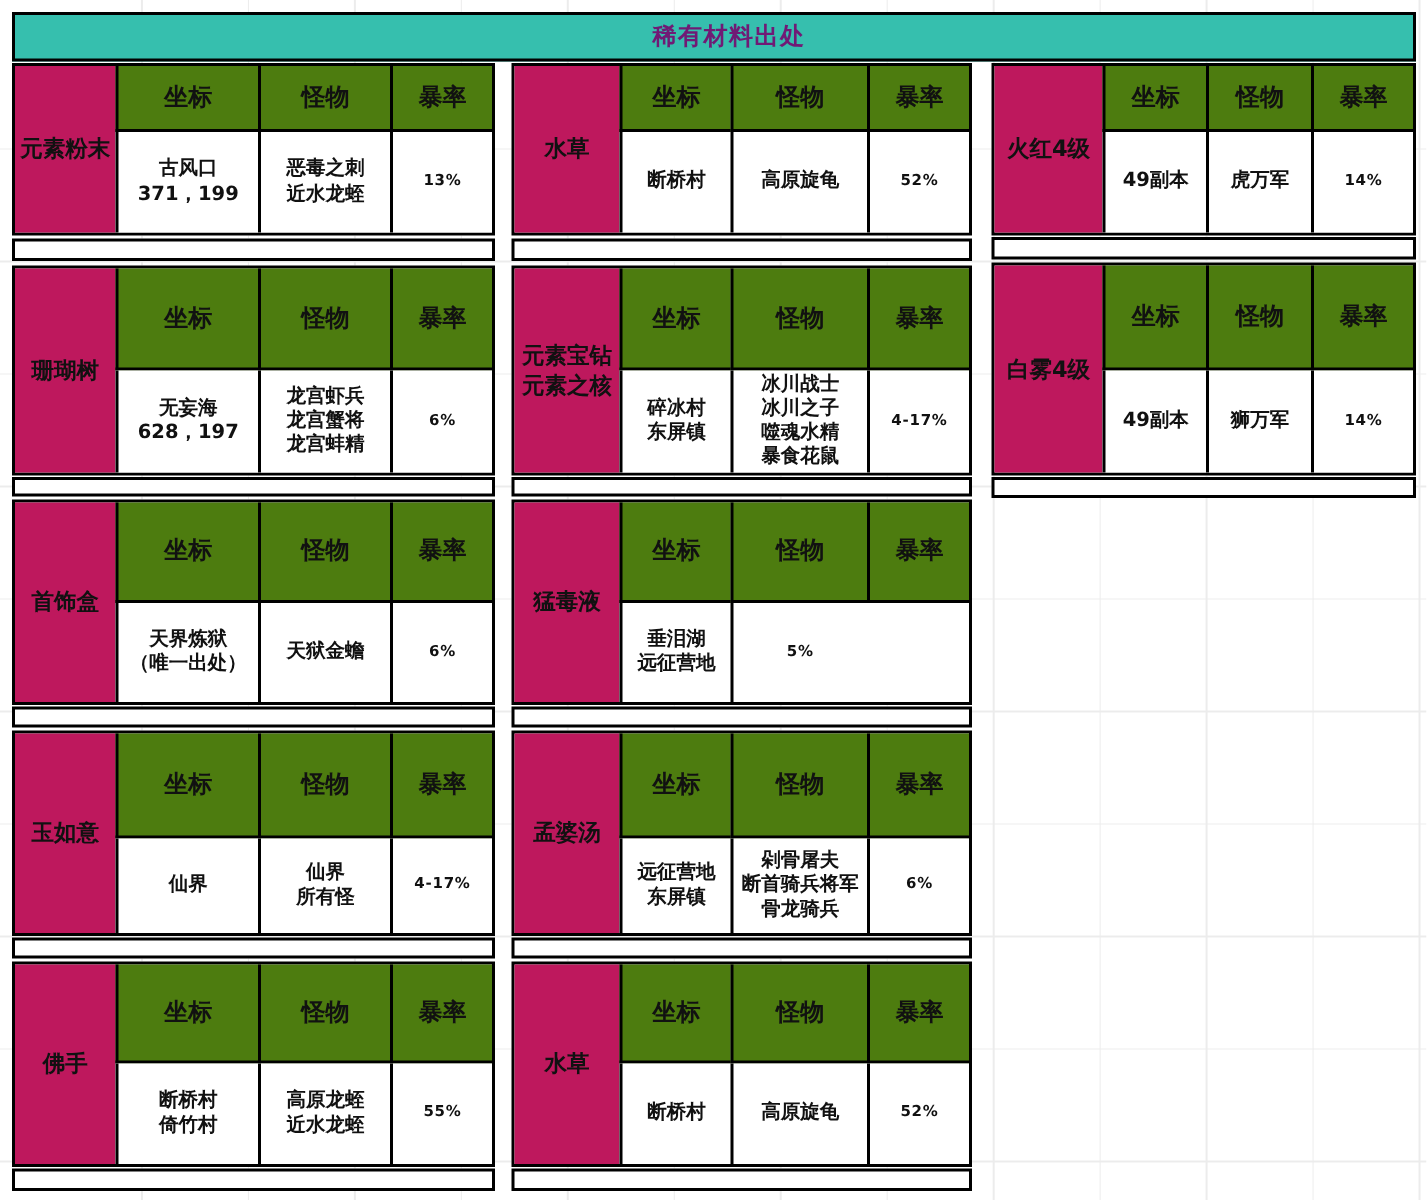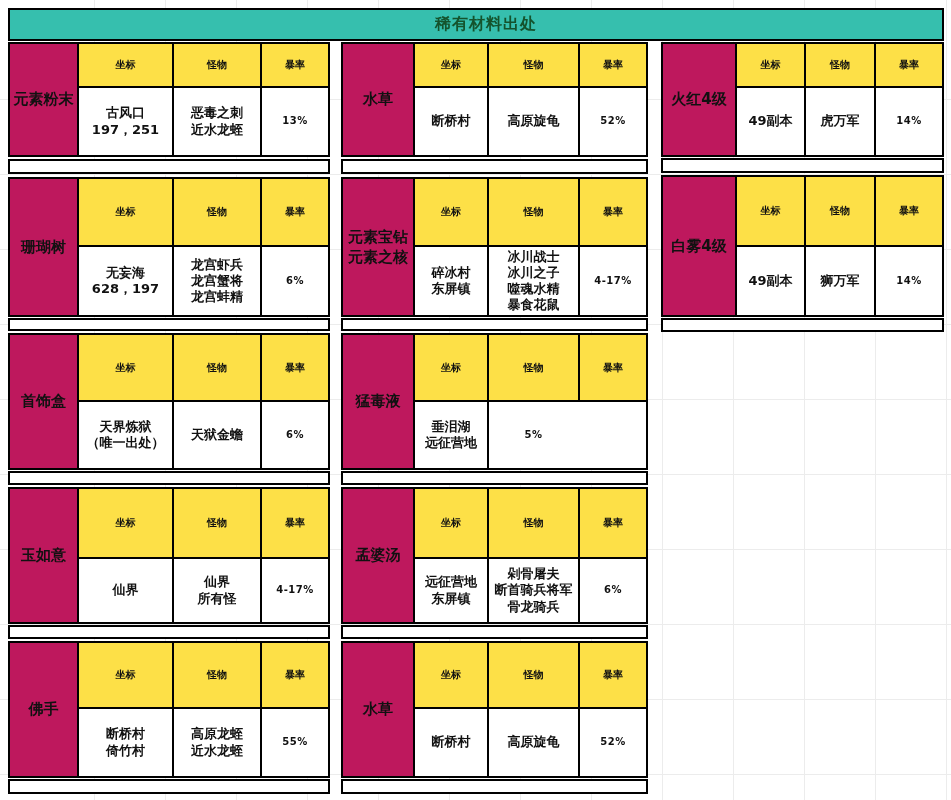--- a/index.html
+++ b/index.html
@@ -11,36 +11,36 @@
     background-color:#ffffff;
     background-image:
       repeating-linear-gradient(to right, transparent 0 70px, #ececec 70px 71px),
       repeating-linear-gradient(to bottom, transparent 0 74px, #ececec 74px 75px);
     background-position: 24px 0, 0 25px;
   }
   .title-bar {
     position:absolute; left:8px; top:8px; width:936px; height:33px;
     background:#36bfae; border:2px solid #000;
     display:flex; align-items:center; justify-content:center;
-    font-weight:bold; font-size:16px; letter-spacing:1px; color:#14532d;padding-left:20px;
+    font-weight:bold; font-size:16px; letter-spacing:1px; color:#701a75;padding-left:20px;
   }
   .mini-table {
     position:absolute; border:2px solid #000; background:#fff;
     display:grid;
   }
   .cell {
     display:flex; align-items:center; justify-content:center;
     text-align:center; white-space:pre-line; overflow:hidden;
   }
   .material {
     grid-row:1 / span 2; grid-column:1;
     background:#be185d; font-weight:bold; font-size:15px; line-height:1.35;
   }
   .head {
-    background:#fde047; font-weight:bold; font-size:10px;
+    background:#4d7c0f; font-weight:bold; font-size:16px;
     border-left:2px solid #000; border-bottom:2px solid #000;
   }
   .data {
     background:#fff; font-weight:bold; font-size:13px; line-height:1.25;
     border-left:2px solid #000;
   }
   .rate { font-weight:bold; font-size:10px; letter-spacing:0.5px; }
   .gap-strip {
     position:absolute; border:2px solid #000; background:#fff;
   }
@@ -61,21 +61,21 @@
     <div class="gap-strip" style="left: 8px; top: 625px; width: 322px; height: 14px;"></div>
     <div class="gap-strip" style="left: 341px; top: 625px; width: 307px; height: 14px;"></div>
     <div class="gap-strip" style="left: 8px; top: 779px; width: 322px; height: 15px;"></div>
     <div class="gap-strip" style="left: 341px; top: 779px; width: 307px; height: 15px;"></div>
     <div class="mini-table" style="left: 8px; top: 42px; width: 322px; height: 115px; grid-template-columns: 67px 95px 88px 1fr; grid-template-rows: 44px 1fr;">
     <div class="cell material">元素粉末</div>
     <div class="cell head">坐标</div>
     <div class="cell head">怪物</div>
     <div class="cell head">暴率</div>
     <div class="cell data">古风口
-197，251</div>
+371，199</div>
     <div class="cell data">恶毒之刺
 近水龙蛭</div>
     <div class="cell data rate">13%</div>
   </div>
     <div class="mini-table" style="left: 341px; top: 42px; width: 307px; height: 115px; grid-template-columns: 70px 74px 91px 1fr; grid-template-rows: 44px 1fr;">
     <div class="cell material">水草</div>
     <div class="cell head">坐标</div>
     <div class="cell head">怪物</div>
     <div class="cell head">暴率</div>
     <div class="cell data">断桥村</div>

